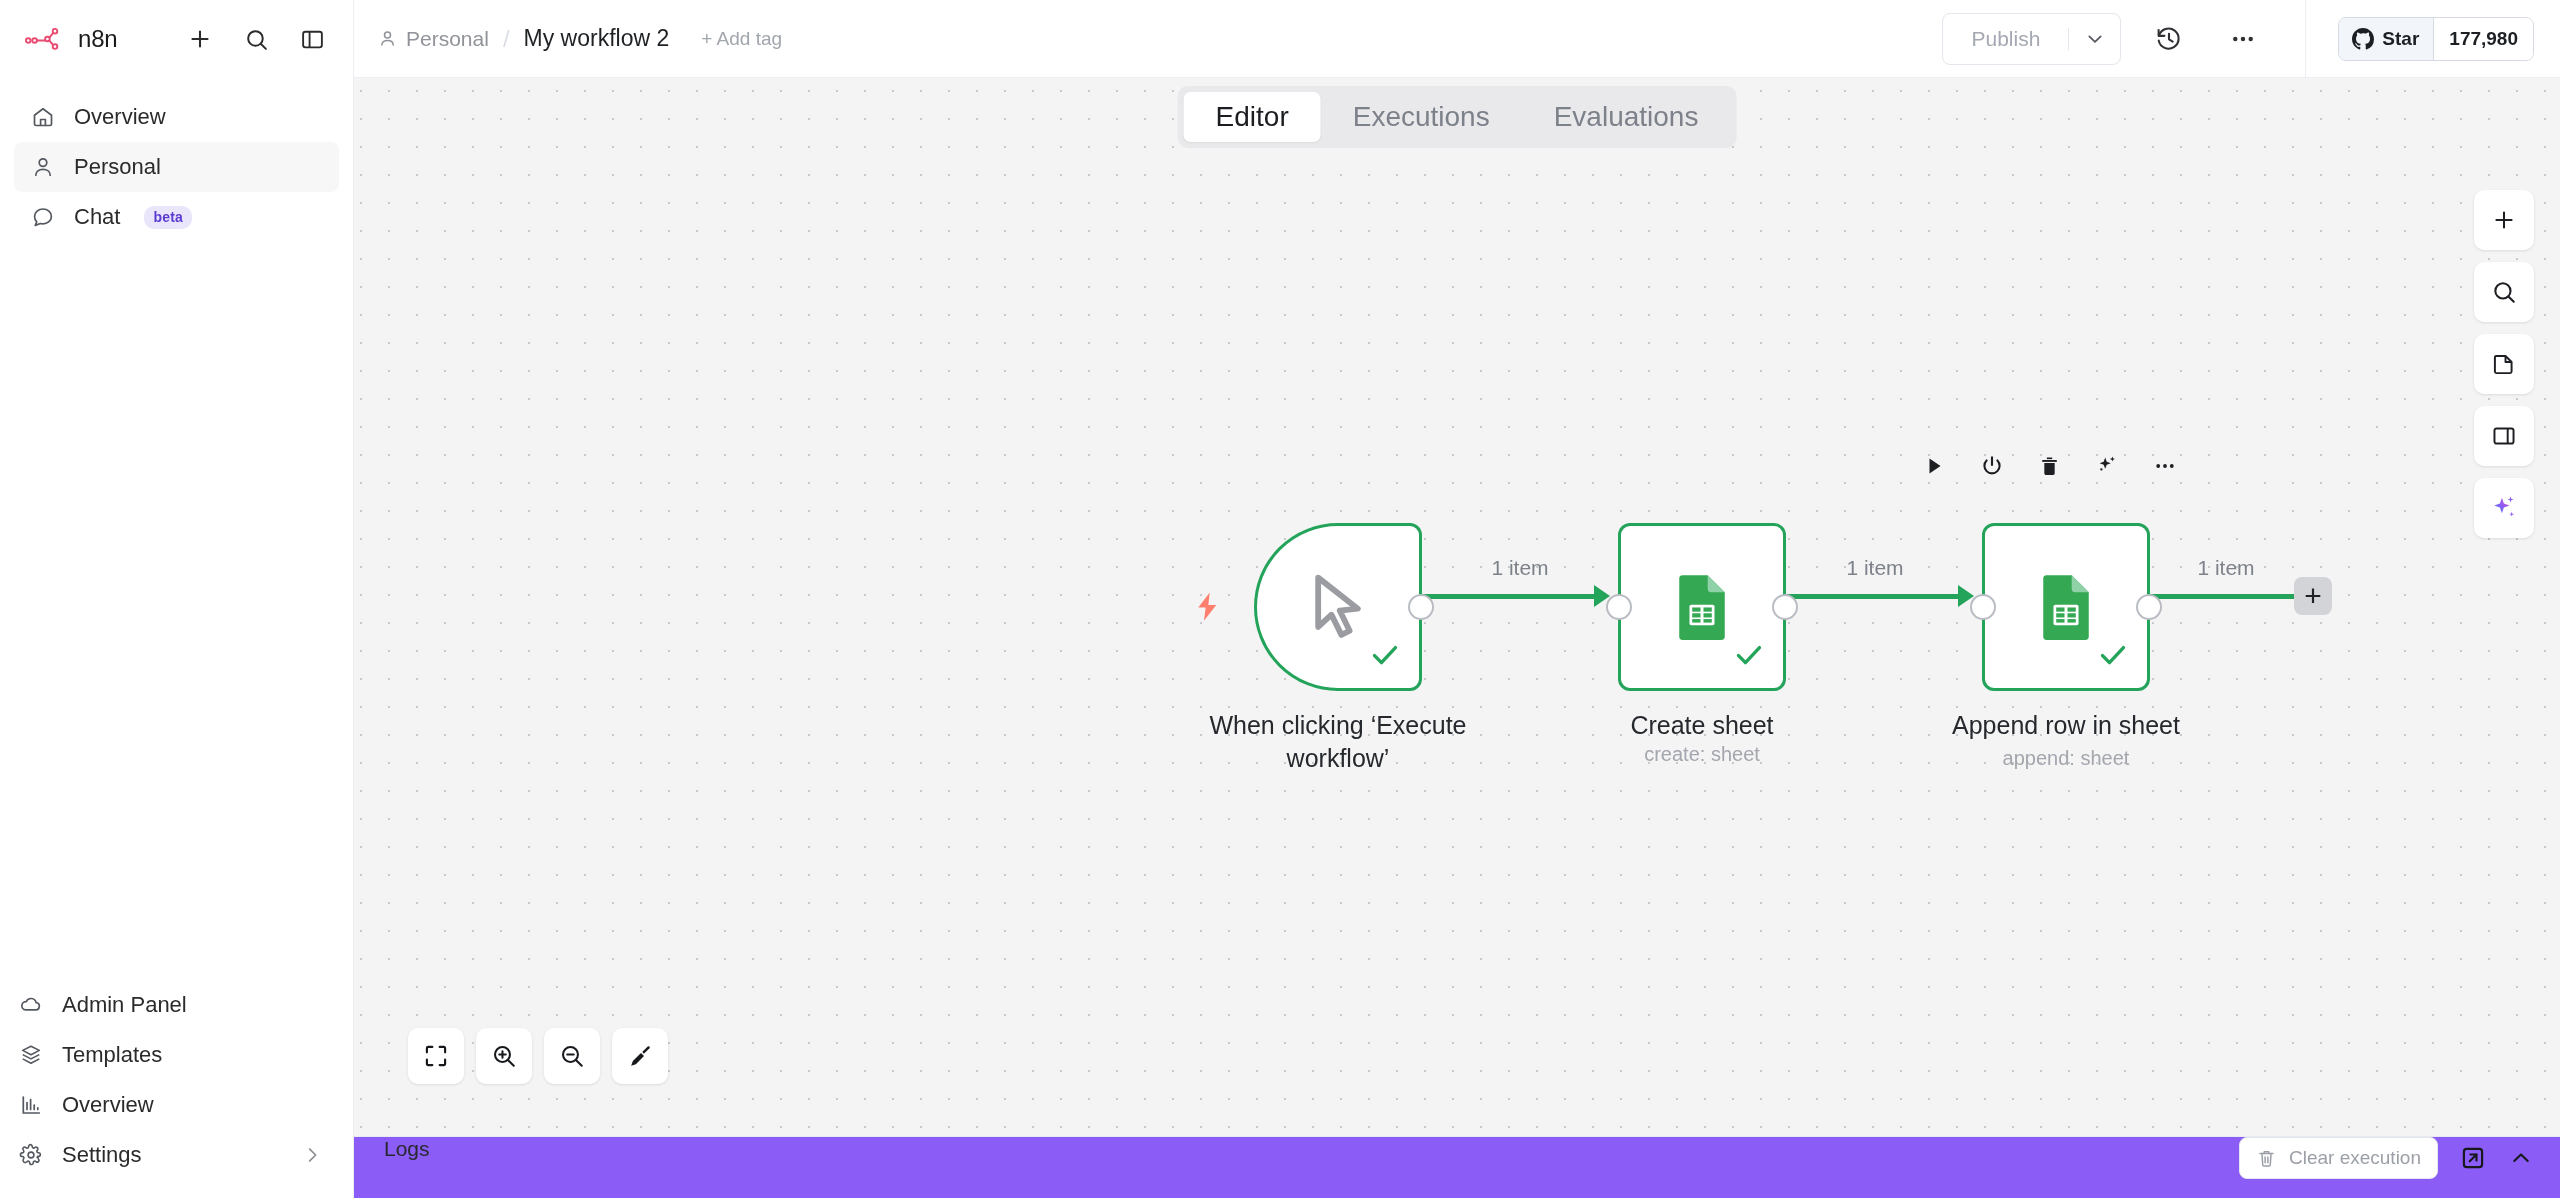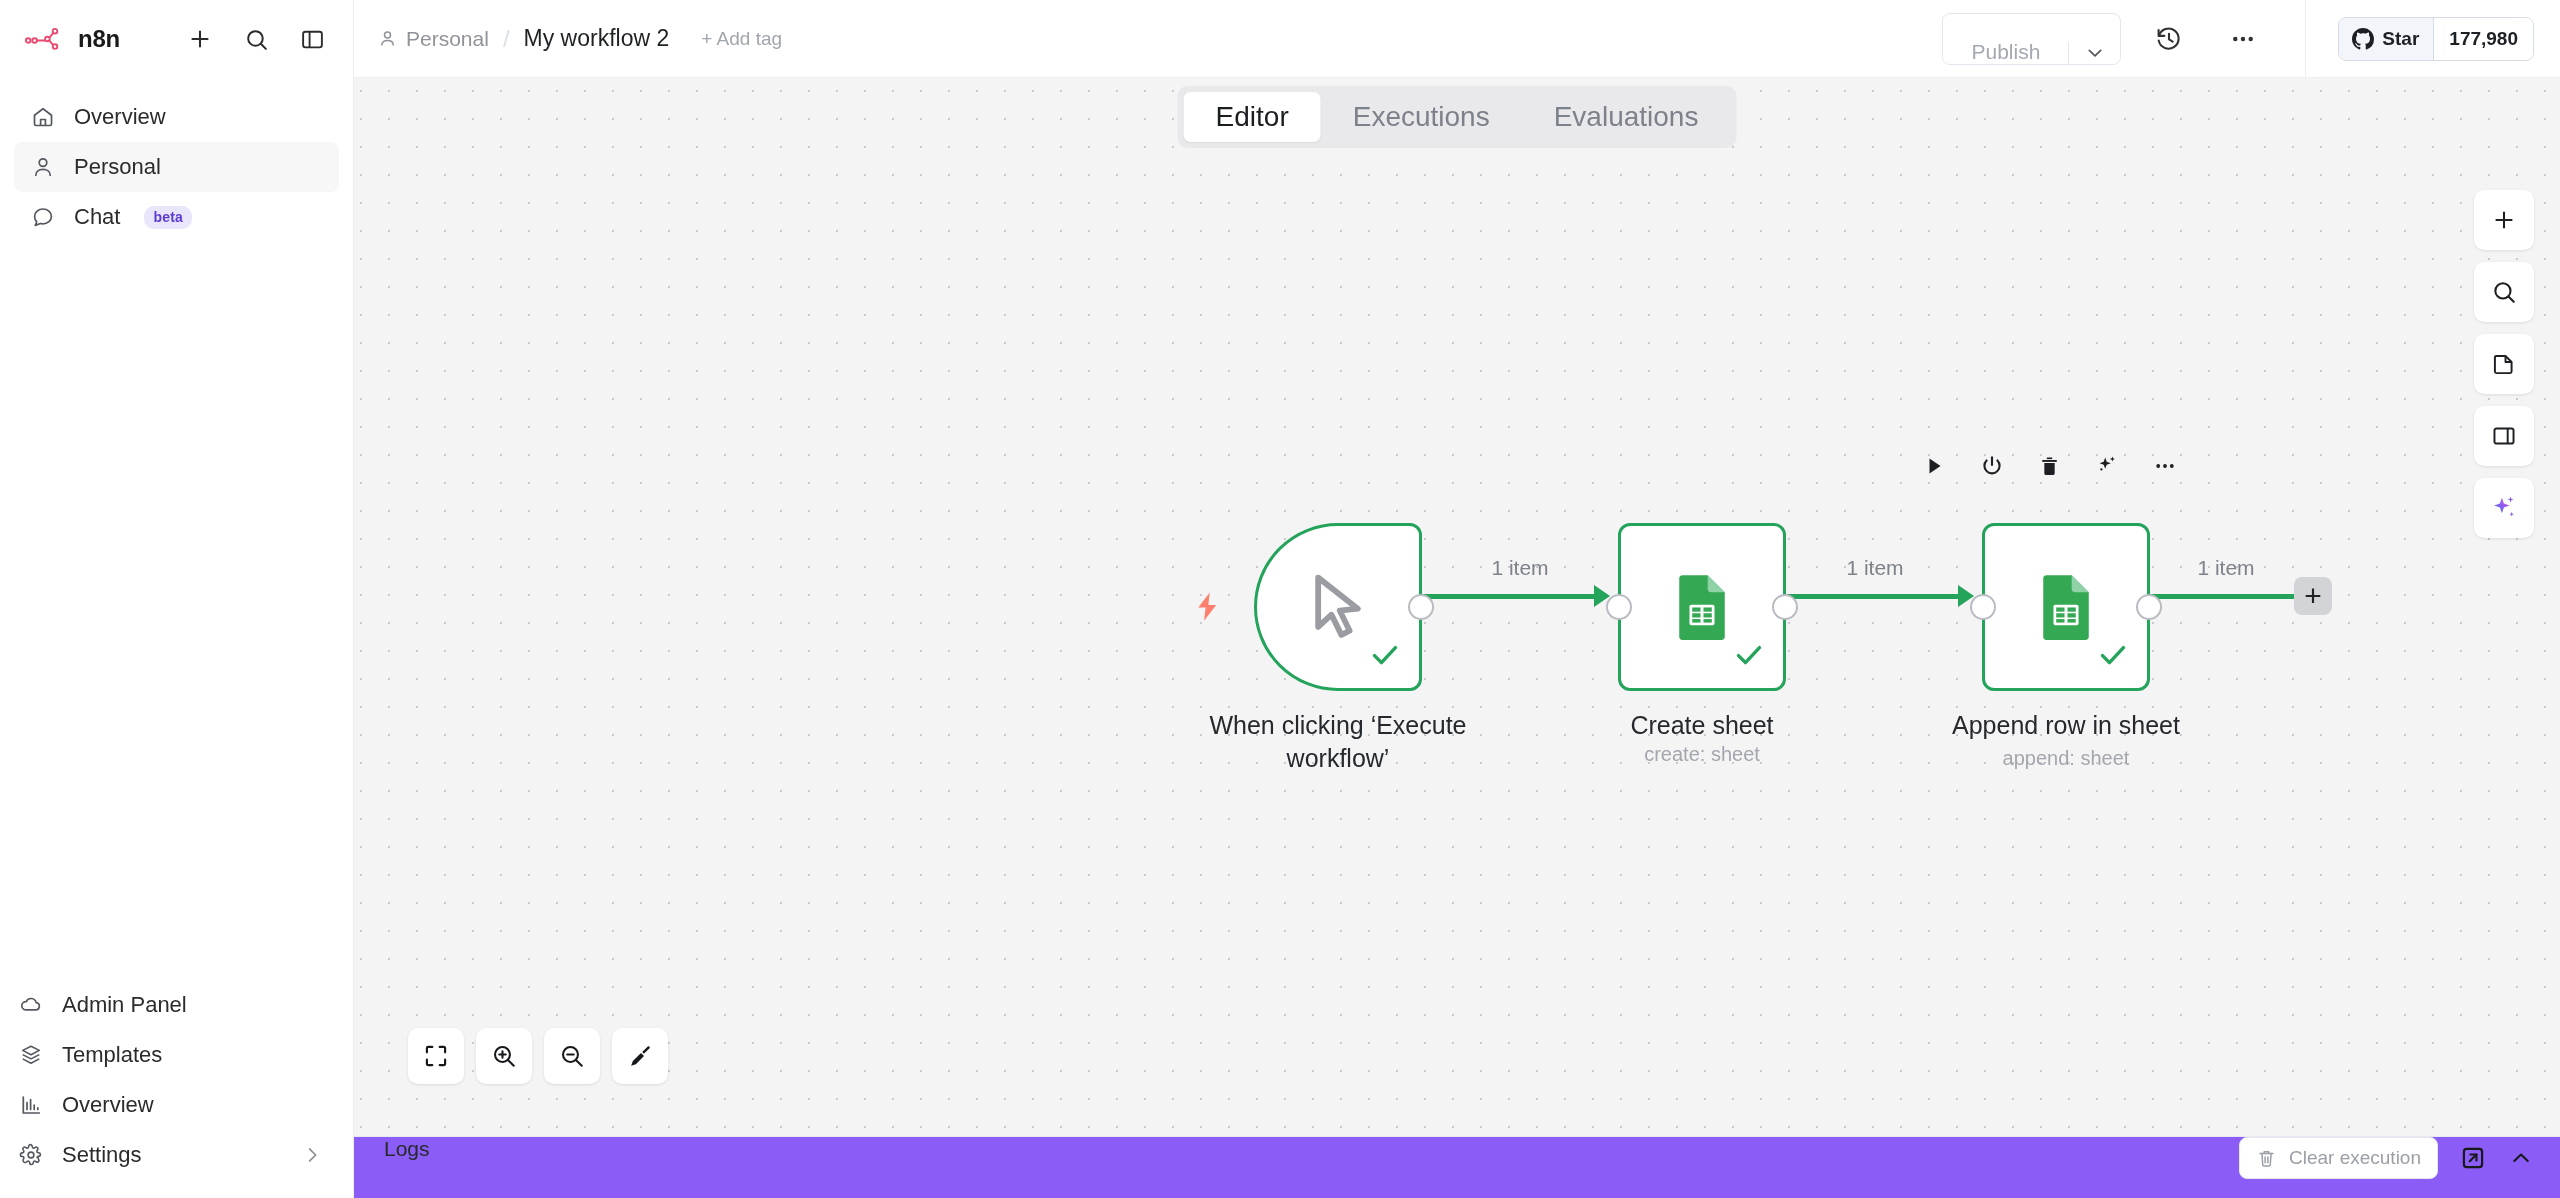--- a/index.html
+++ b/index.html
@@ -18,21 +18,21 @@
     border-right: 1px solid #ebeef2;
     display: flex; flex-direction: column;
     flex: 0 0 354px;
     position: relative;
   }
   .sb-top {
     height: 78px; display: flex; align-items: center;
     padding: 0 26px 0 24px; gap: 0;
   }
   .brand { display: flex; align-items: center; gap: 12px; }
-  .brand-name { font-size: 24px; font-weight: 700; color: #1a1a1a; letter-spacing: -0.2px; }
+  .brand-name { font-size: 24px; font-weight: 400; color: #1a1a1a; letter-spacing: -0.2px; }
   .sb-top-actions { margin-left: auto; display: flex; align-items: center; gap: 26px; }
   .sb-icon-btn {
     width: 30px; height: 30px; display: flex; align-items: center; justify-content: center;
     cursor: pointer; color: #2b2b2b;
   }
 
   .sb-nav { padding: 14px 14px 0 14px; }
   .sb-item {
     display: flex; align-items: center; gap: 18px;
     height: 50px; padding: 0 16px; border-radius: 8px;
@@ -62,21 +62,21 @@
     display: flex; align-items: center; padding: 0 0 0 24px;
     position: relative; z-index: 30;
   }
   .crumbs { display: flex; align-items: center; gap: 0; font-size: 21px; }
   .crumb-personal { display: flex; align-items: center; gap: 9px; color: #909399; }
   .crumb-sep { color: #dcdfe6; margin: 0 14px; font-size: 24px; font-weight: 300; }
   .crumb-title { color: #1f2225; font-size: 23px; }
   .add-tag { color: #a1a5ad; font-size: 19px; margin-left: 32px; cursor: pointer; }
 
   .topbar-right { margin-left: auto; display: flex; align-items: center; height: 100%; }
-  .publish-group { display: flex; align-items: flex-end; border: 1px solid #e3e6ec; border-radius: 8px; overflow: hidden; height: 52px; }
+  .publish-group { display: flex; align-items: center; border: 1px solid #e3e6ec; border-radius: 8px; overflow: hidden; height: 52px; }
   .publish-btn { display: flex; align-items: center; padding: 0 28px; font-size: 21px; color: #a4a8b1; cursor: pointer; background: #fff; }
   .publish-caret { display: flex; align-items: center; justify-content: center; width: 52px; border-left: 1px solid #e3e6ec; cursor: pointer; color: #54585f; background: #fff; }
   .tb-ico { width: 52px; height: 52px; display: flex; align-items: center; justify-content: center; cursor: pointer; color: #2f3135; margin-left: 22px; }
   .tb-divider { width: 1px; height: 78px; background: #ebeef2; margin: 0 0 0 36px; }
   .gh-star { display: flex; align-items: stretch; height: 44px; border: 1px solid #d6dbe3; border-radius: 8px; overflow: hidden; margin: 0 26px 0 32px; }
   .gh-left { display: flex; align-items: center; gap: 8px; padding: 0 14px 0 13px; background: #f2f5f9; font-size: 19px; font-weight: 700; color: #1c2024; cursor: pointer; }
   .gh-right { display: flex; align-items: center; padding: 0 15px; background: #fff; font-size: 19px; font-weight: 700; color: #1c2024; border-left: 1px solid #d6dbe3; cursor: pointer; }
 
   
   .tabs {

